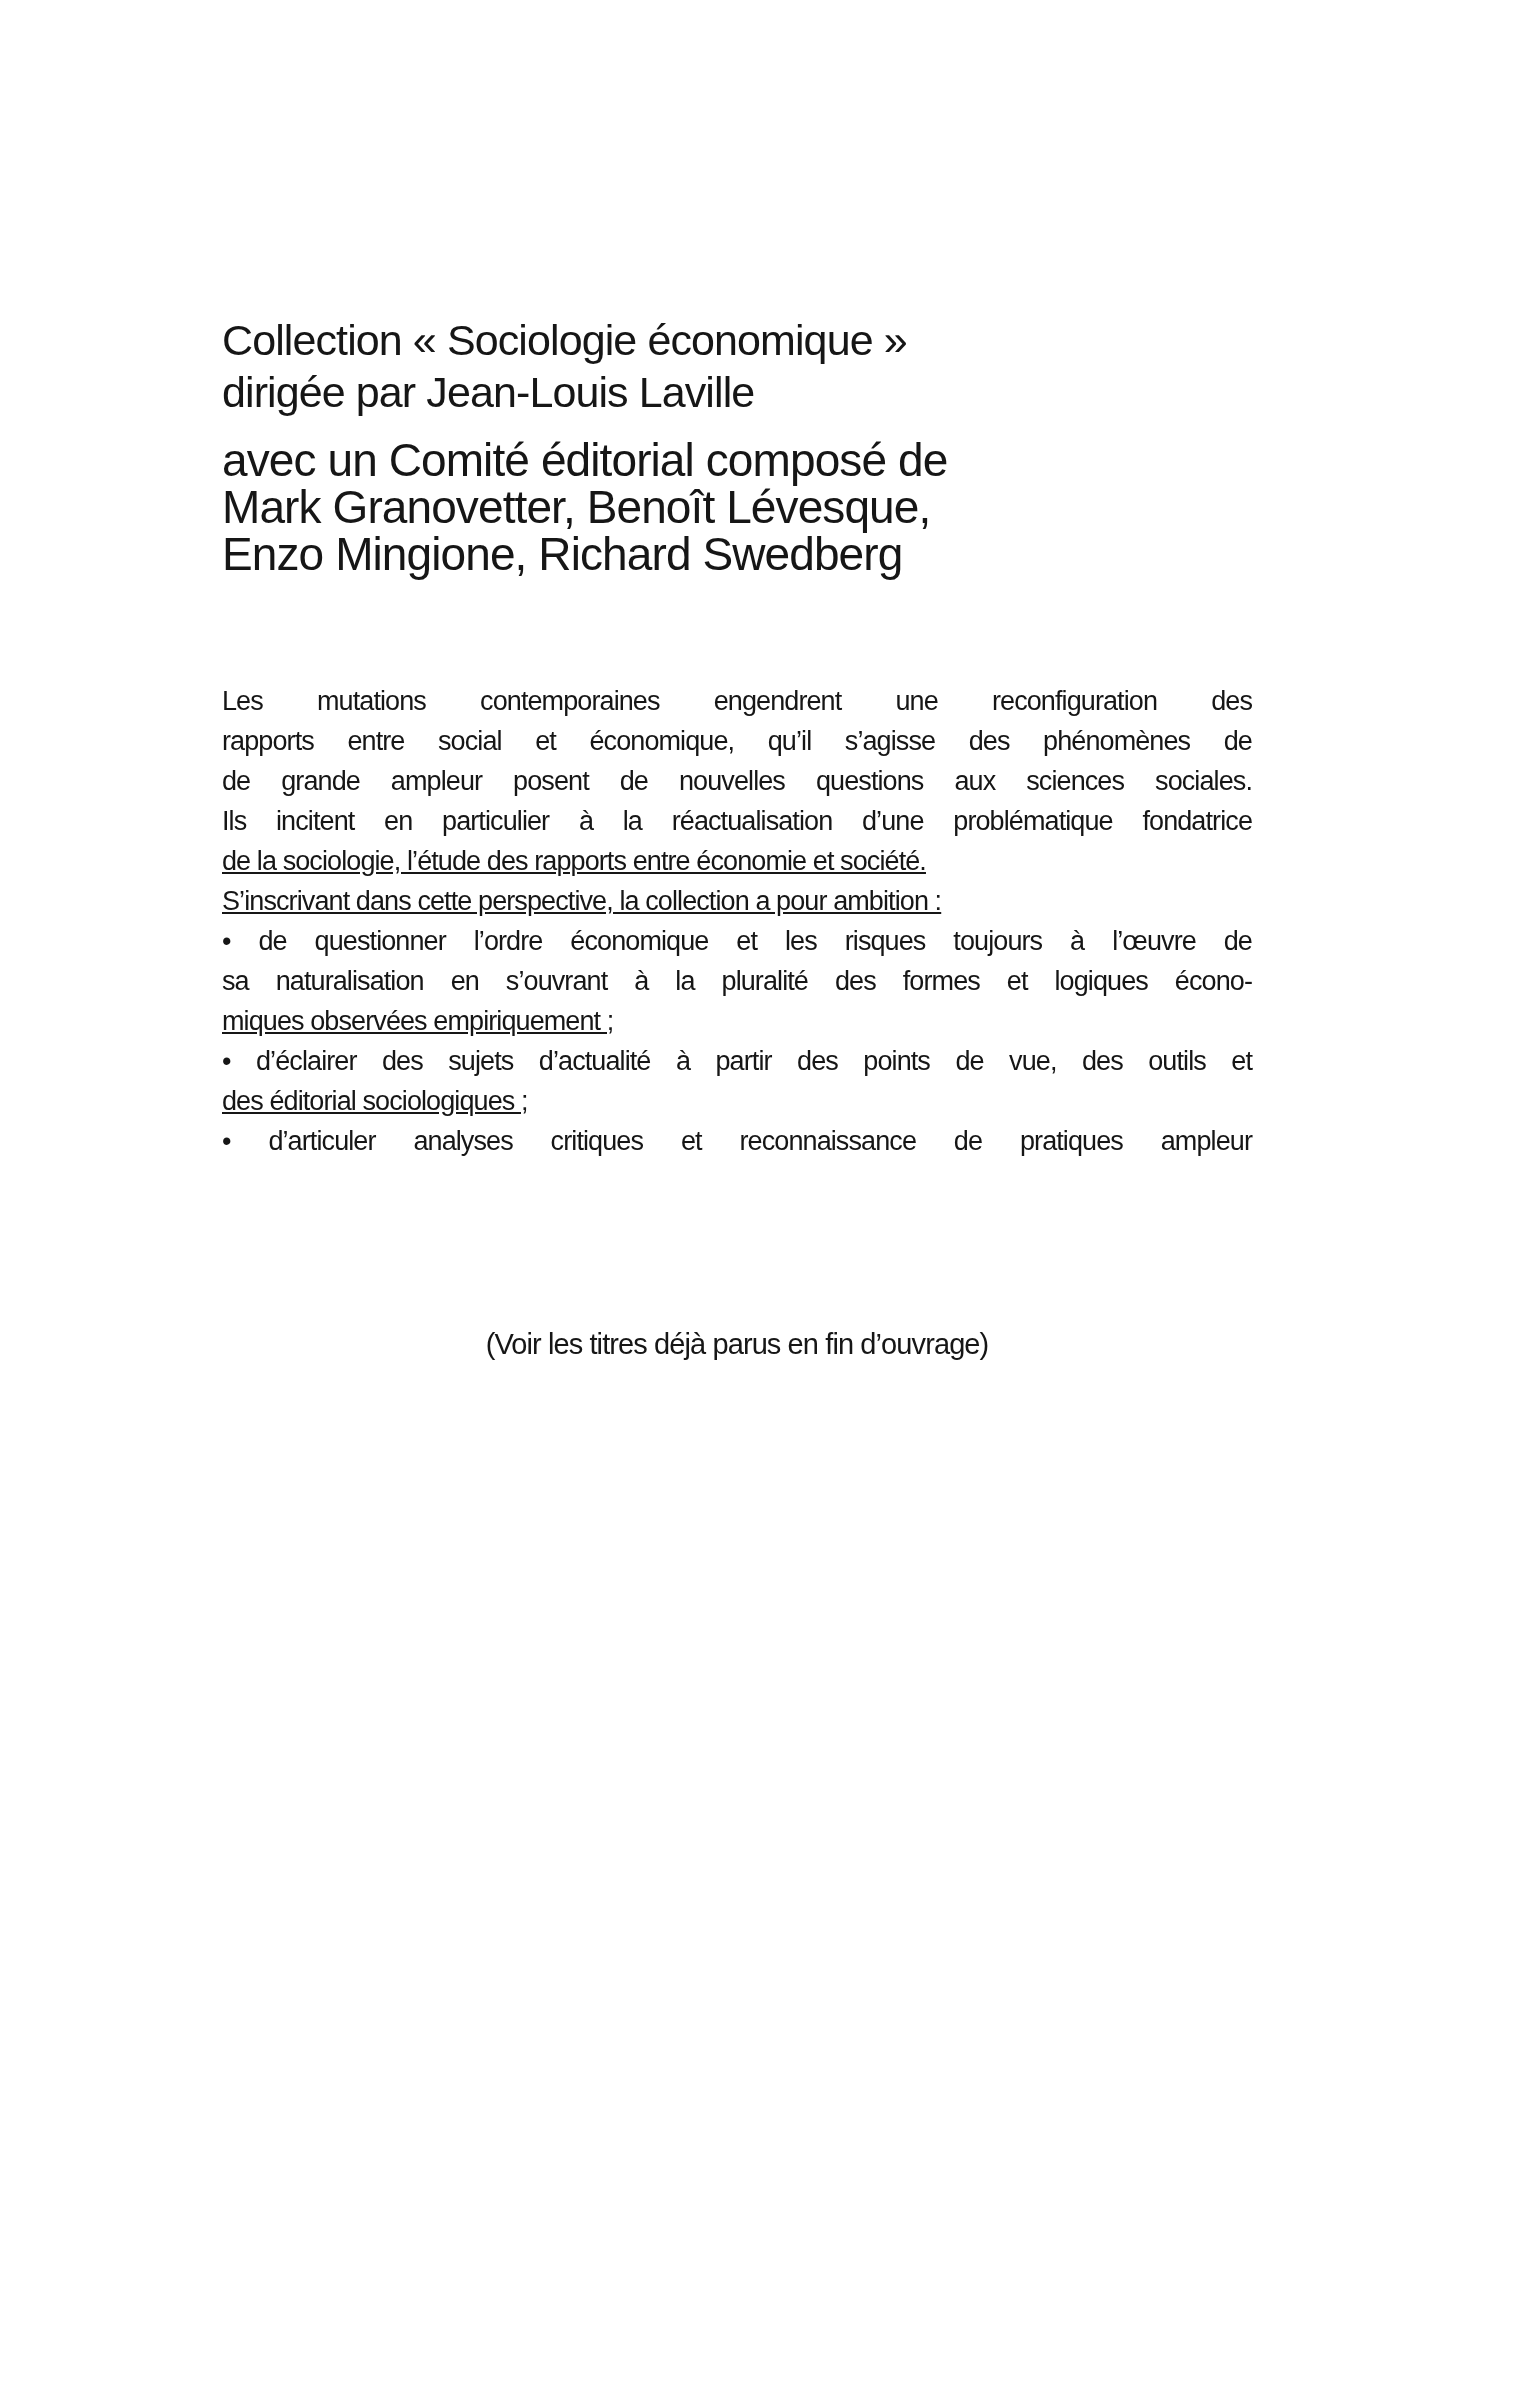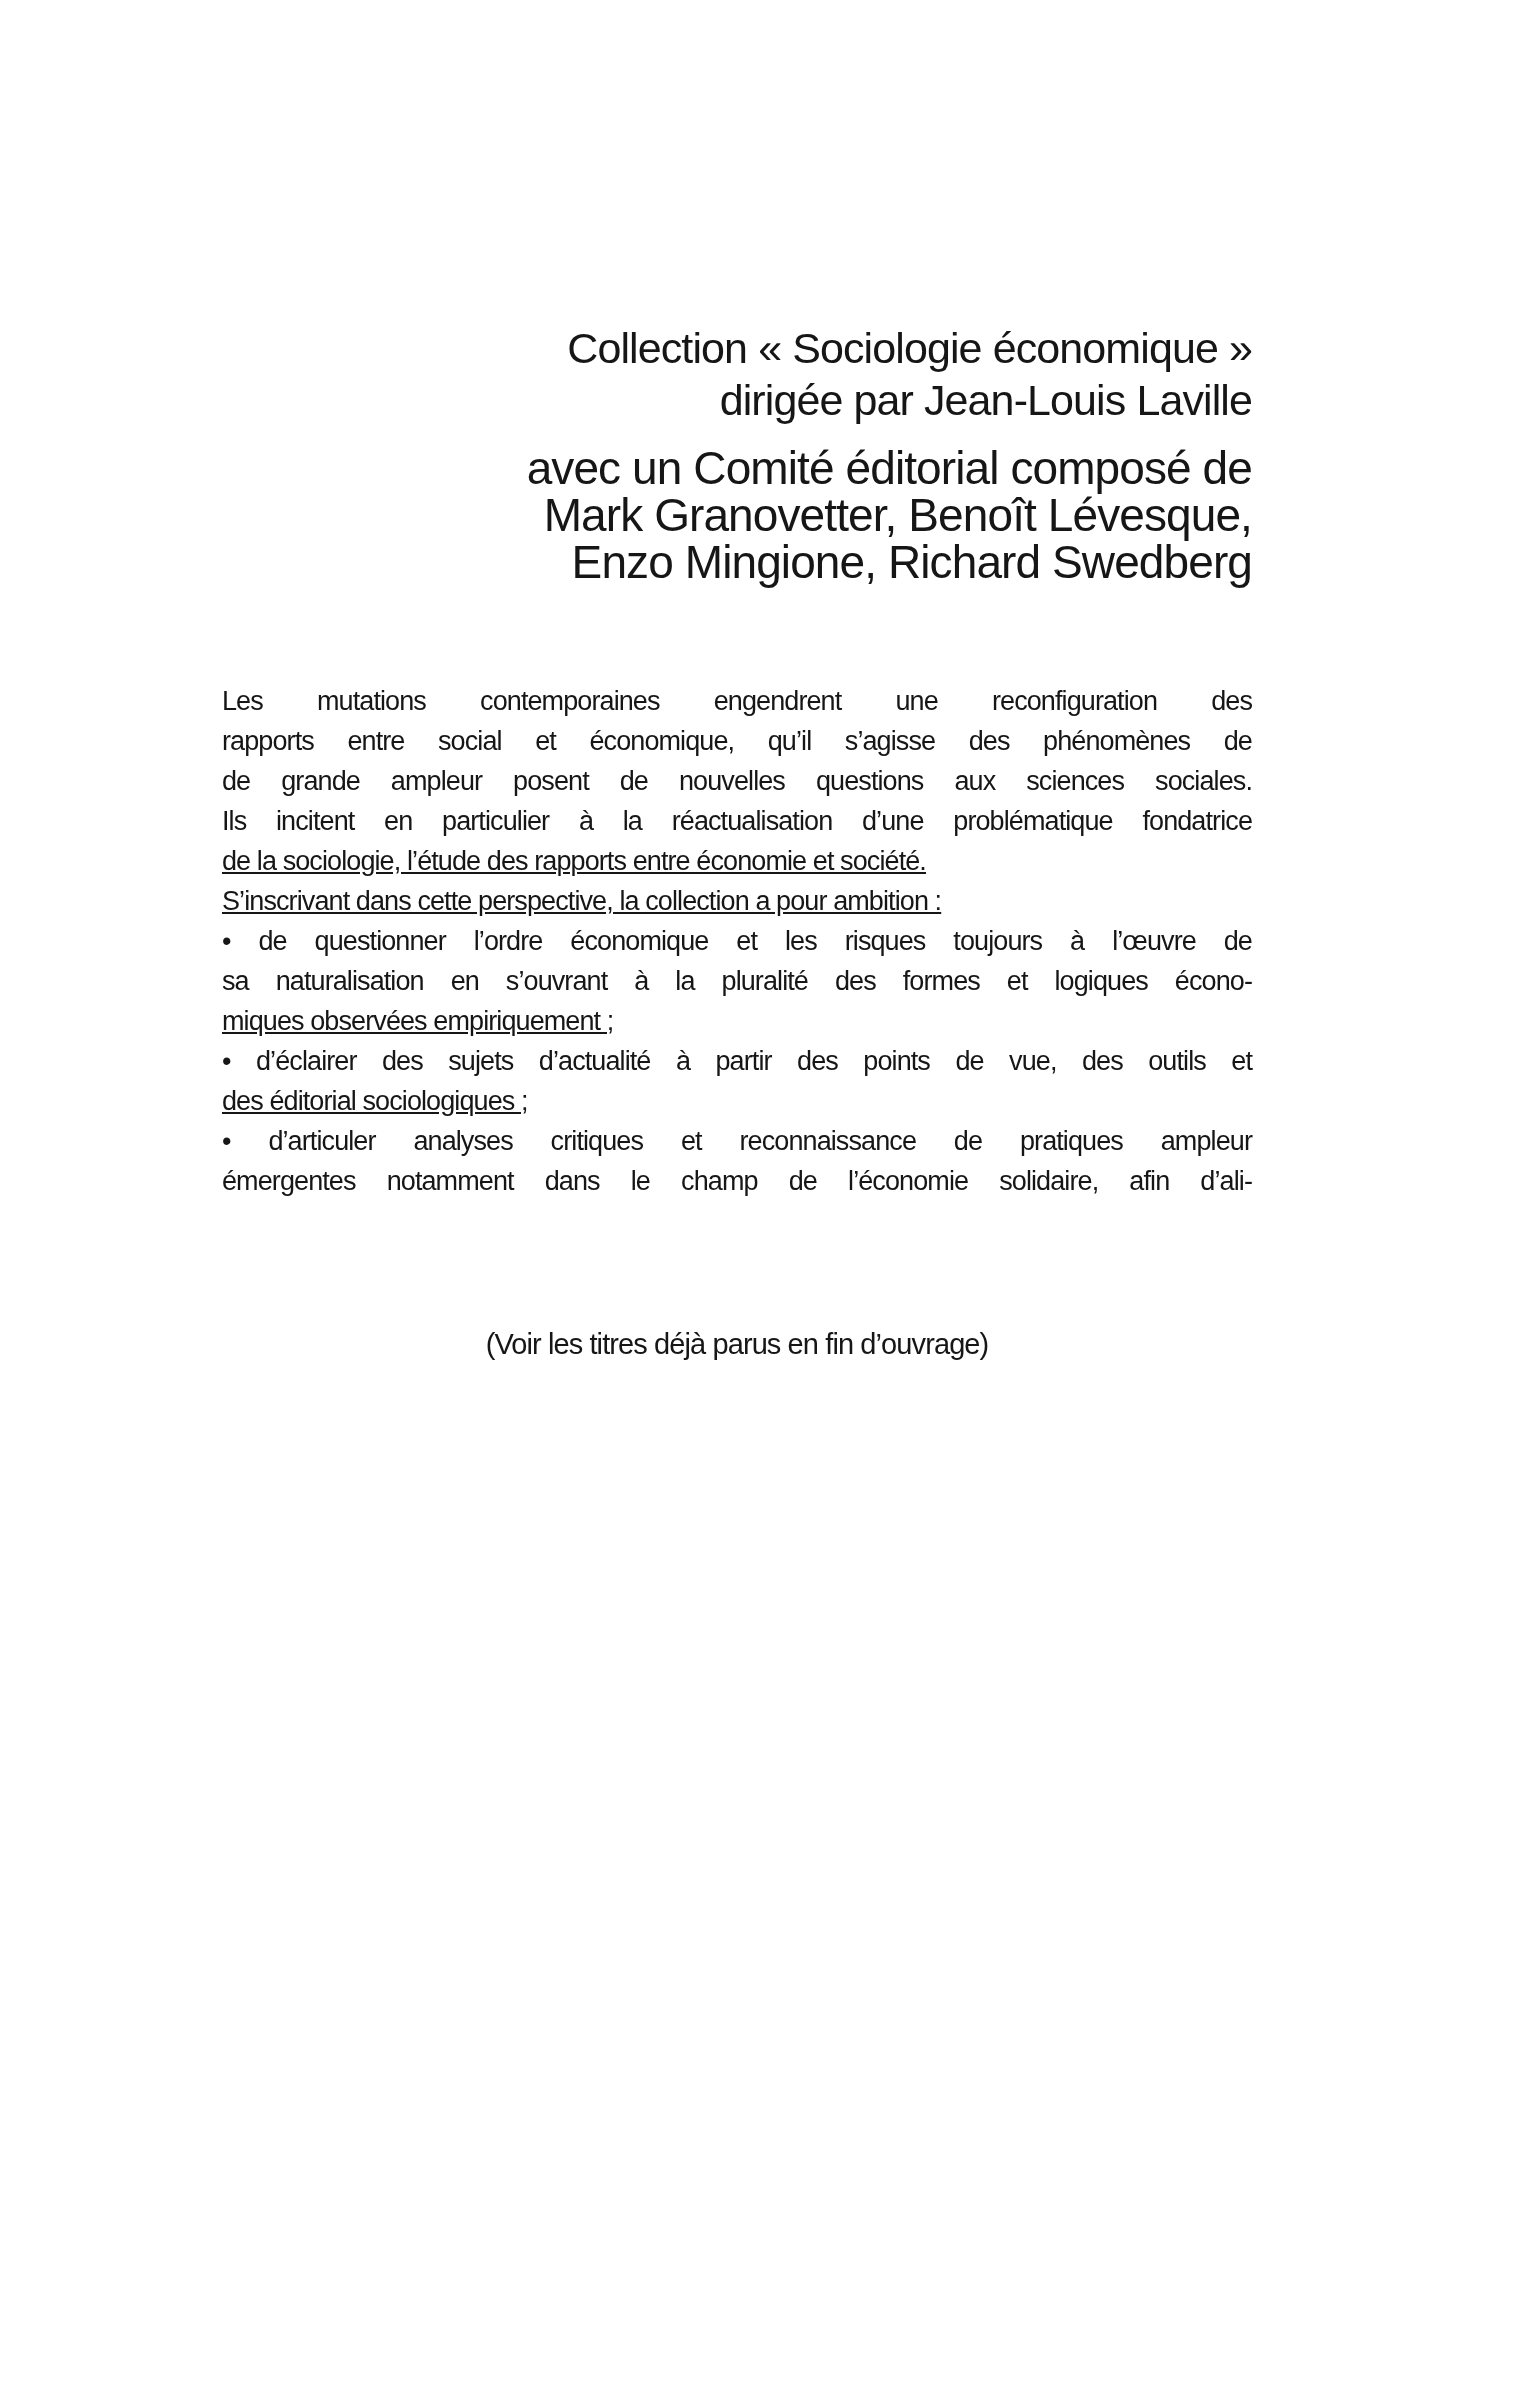--- a/index.html
+++ b/index.html
@@ -12,22 +12,22 @@
     font-family: "Liberation Sans", sans-serif;
     overflow: hidden;
   }
   .block {
     position: absolute;
     left: 222px;
     width: 1030px;
   }
   
   .header {
-    top: 322px;
-    text-align: right;
+    top: 314px;
+    text-align: left;
     letter-spacing: -0.9px;
   }
   .title-line {
     font-size: 43px;
     line-height: 52px;
     white-space: nowrap;
   }
   .subtitle {
     margin-top: 19px;
     font-size: 46px;
@@ -81,19 +81,18 @@
     <div class="line j">de grande ampleur posent de nouvelles questions aux sciences sociales.</div>
     <div class="line j">Ils incitent en particulier à la réactualisation d’une problématique fondatrice</div>
     <div class="line l">de la sociologie, l’étude des rapports entre économie et société.</div>
     <div class="line l">S’inscrivant dans cette perspective, la collection a pour ambition :</div>
     <div class="line j">• de questionner l’ordre économique et les risques toujours à l’œuvre de</div>
     <div class="line j">sa naturalisation en s’ouvrant à la pluralité des formes et logiques écono-</div>
     <div class="line l">miques observées empiriquement ;</div>
     <div class="line j">• d’éclairer des sujets d’actualité à partir des points de vue, des outils et</div>
     <div class="line l">des éditorial sociologiques ;</div>
     <div class="line j">• d’articuler analyses critiques et reconnaissance de pratiques ampleur</div>
-    <div class="line j">émergentes notamment dans le champ de l’économie solidaire, afin d’ali-</div>
   </main>
 
   <div class="block footnote">(Voir les titres déjà parus en fin d’ouvrage)</div>
 
 </div>
 
 
 </body></html>

